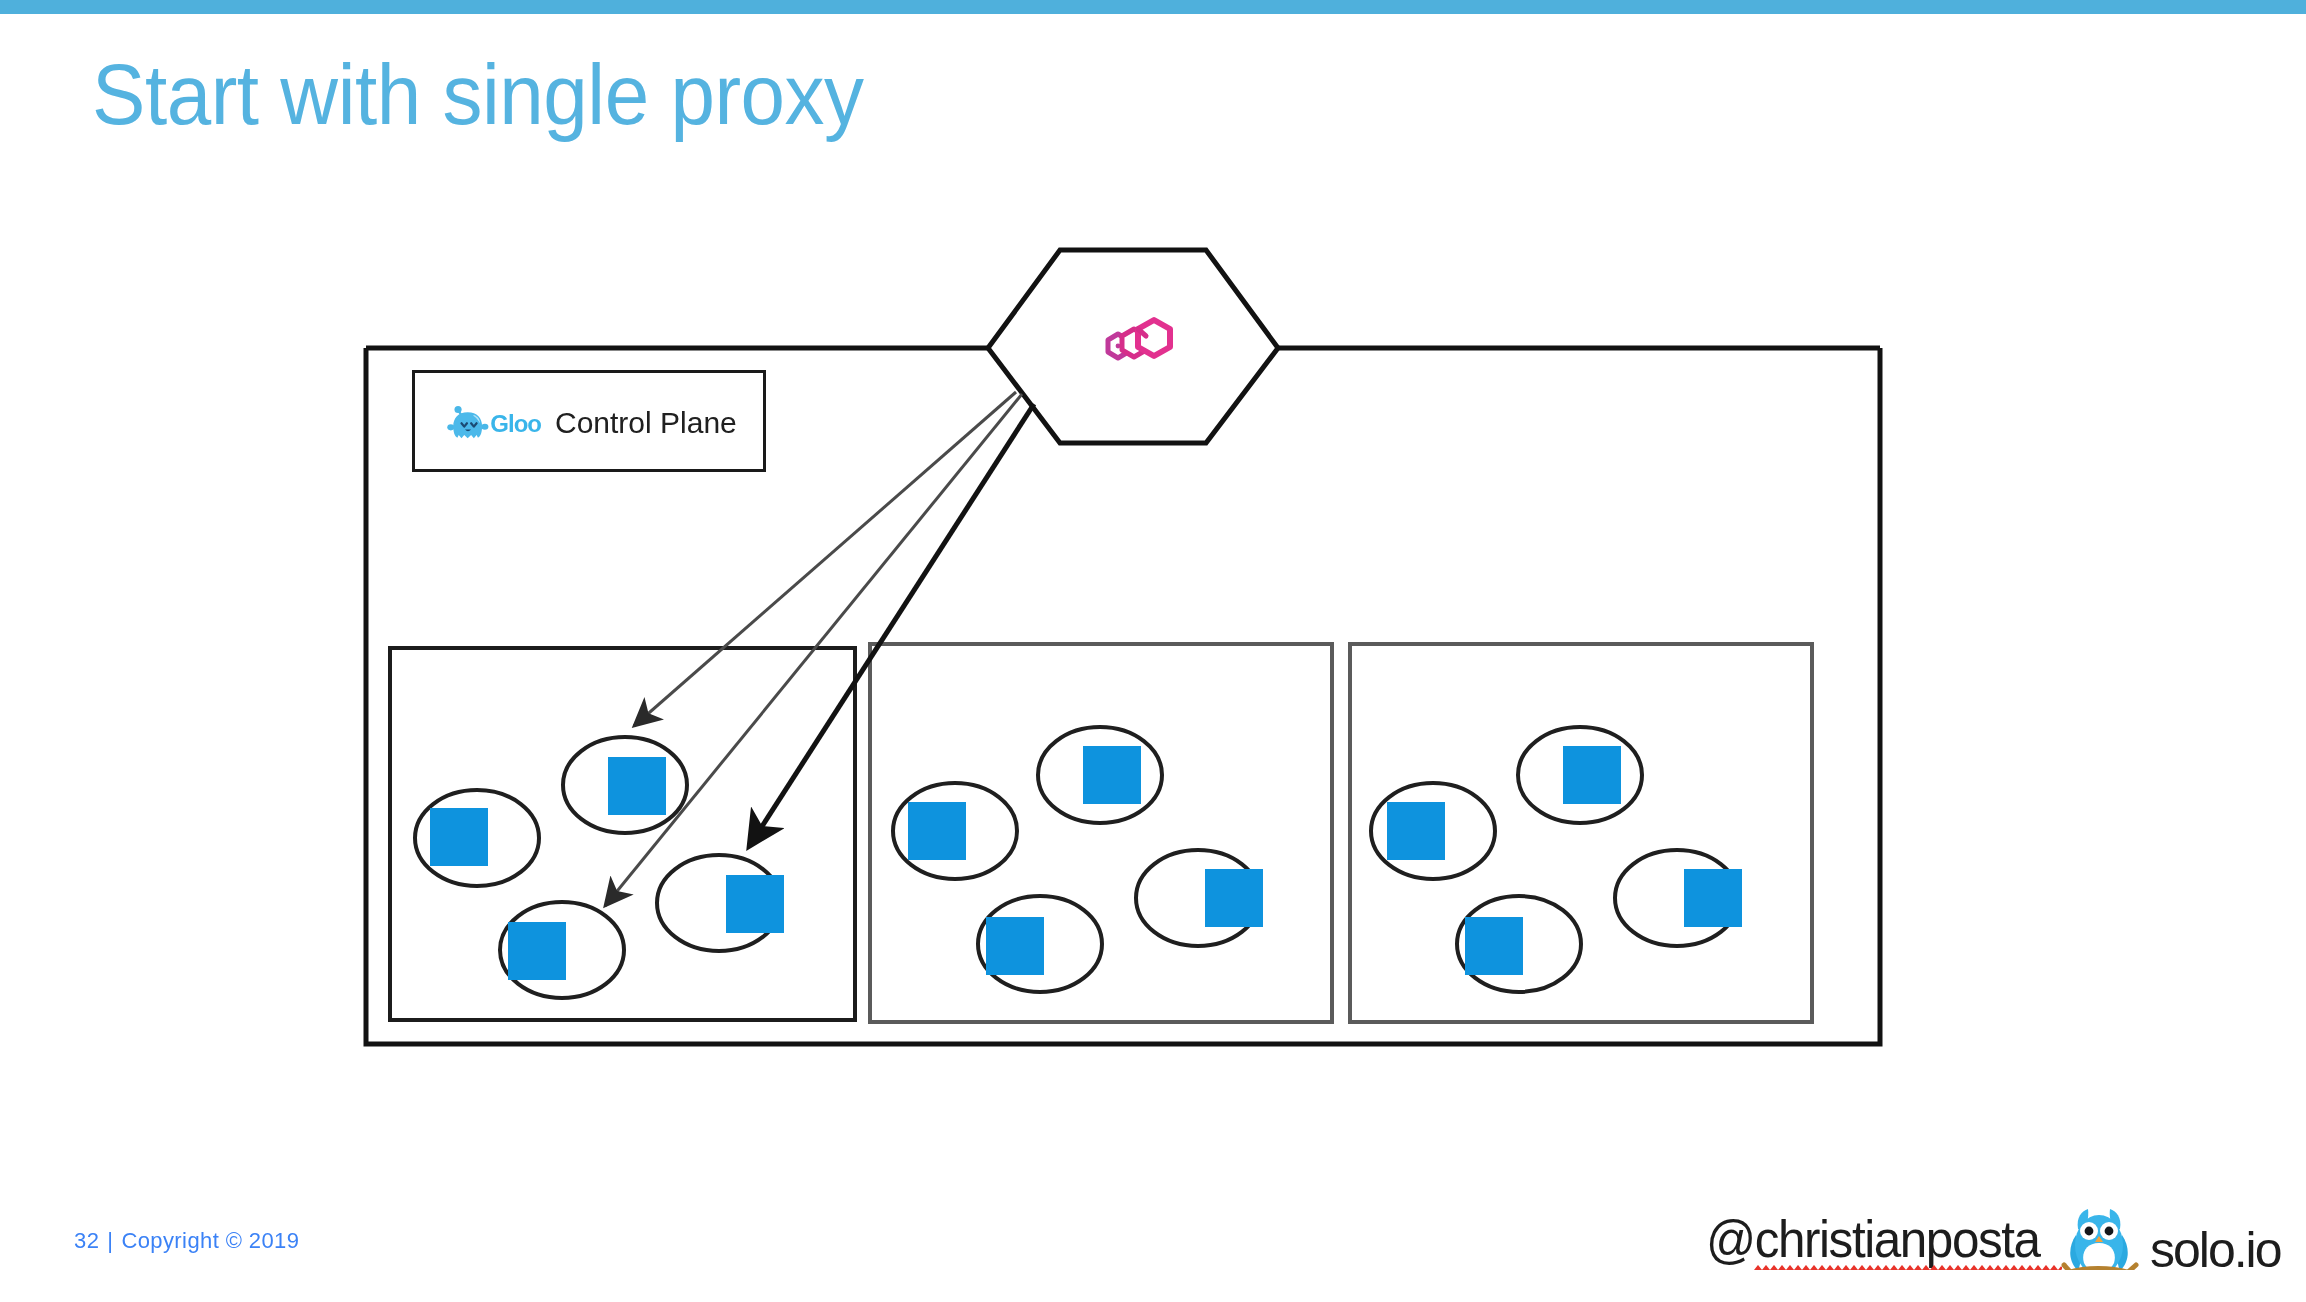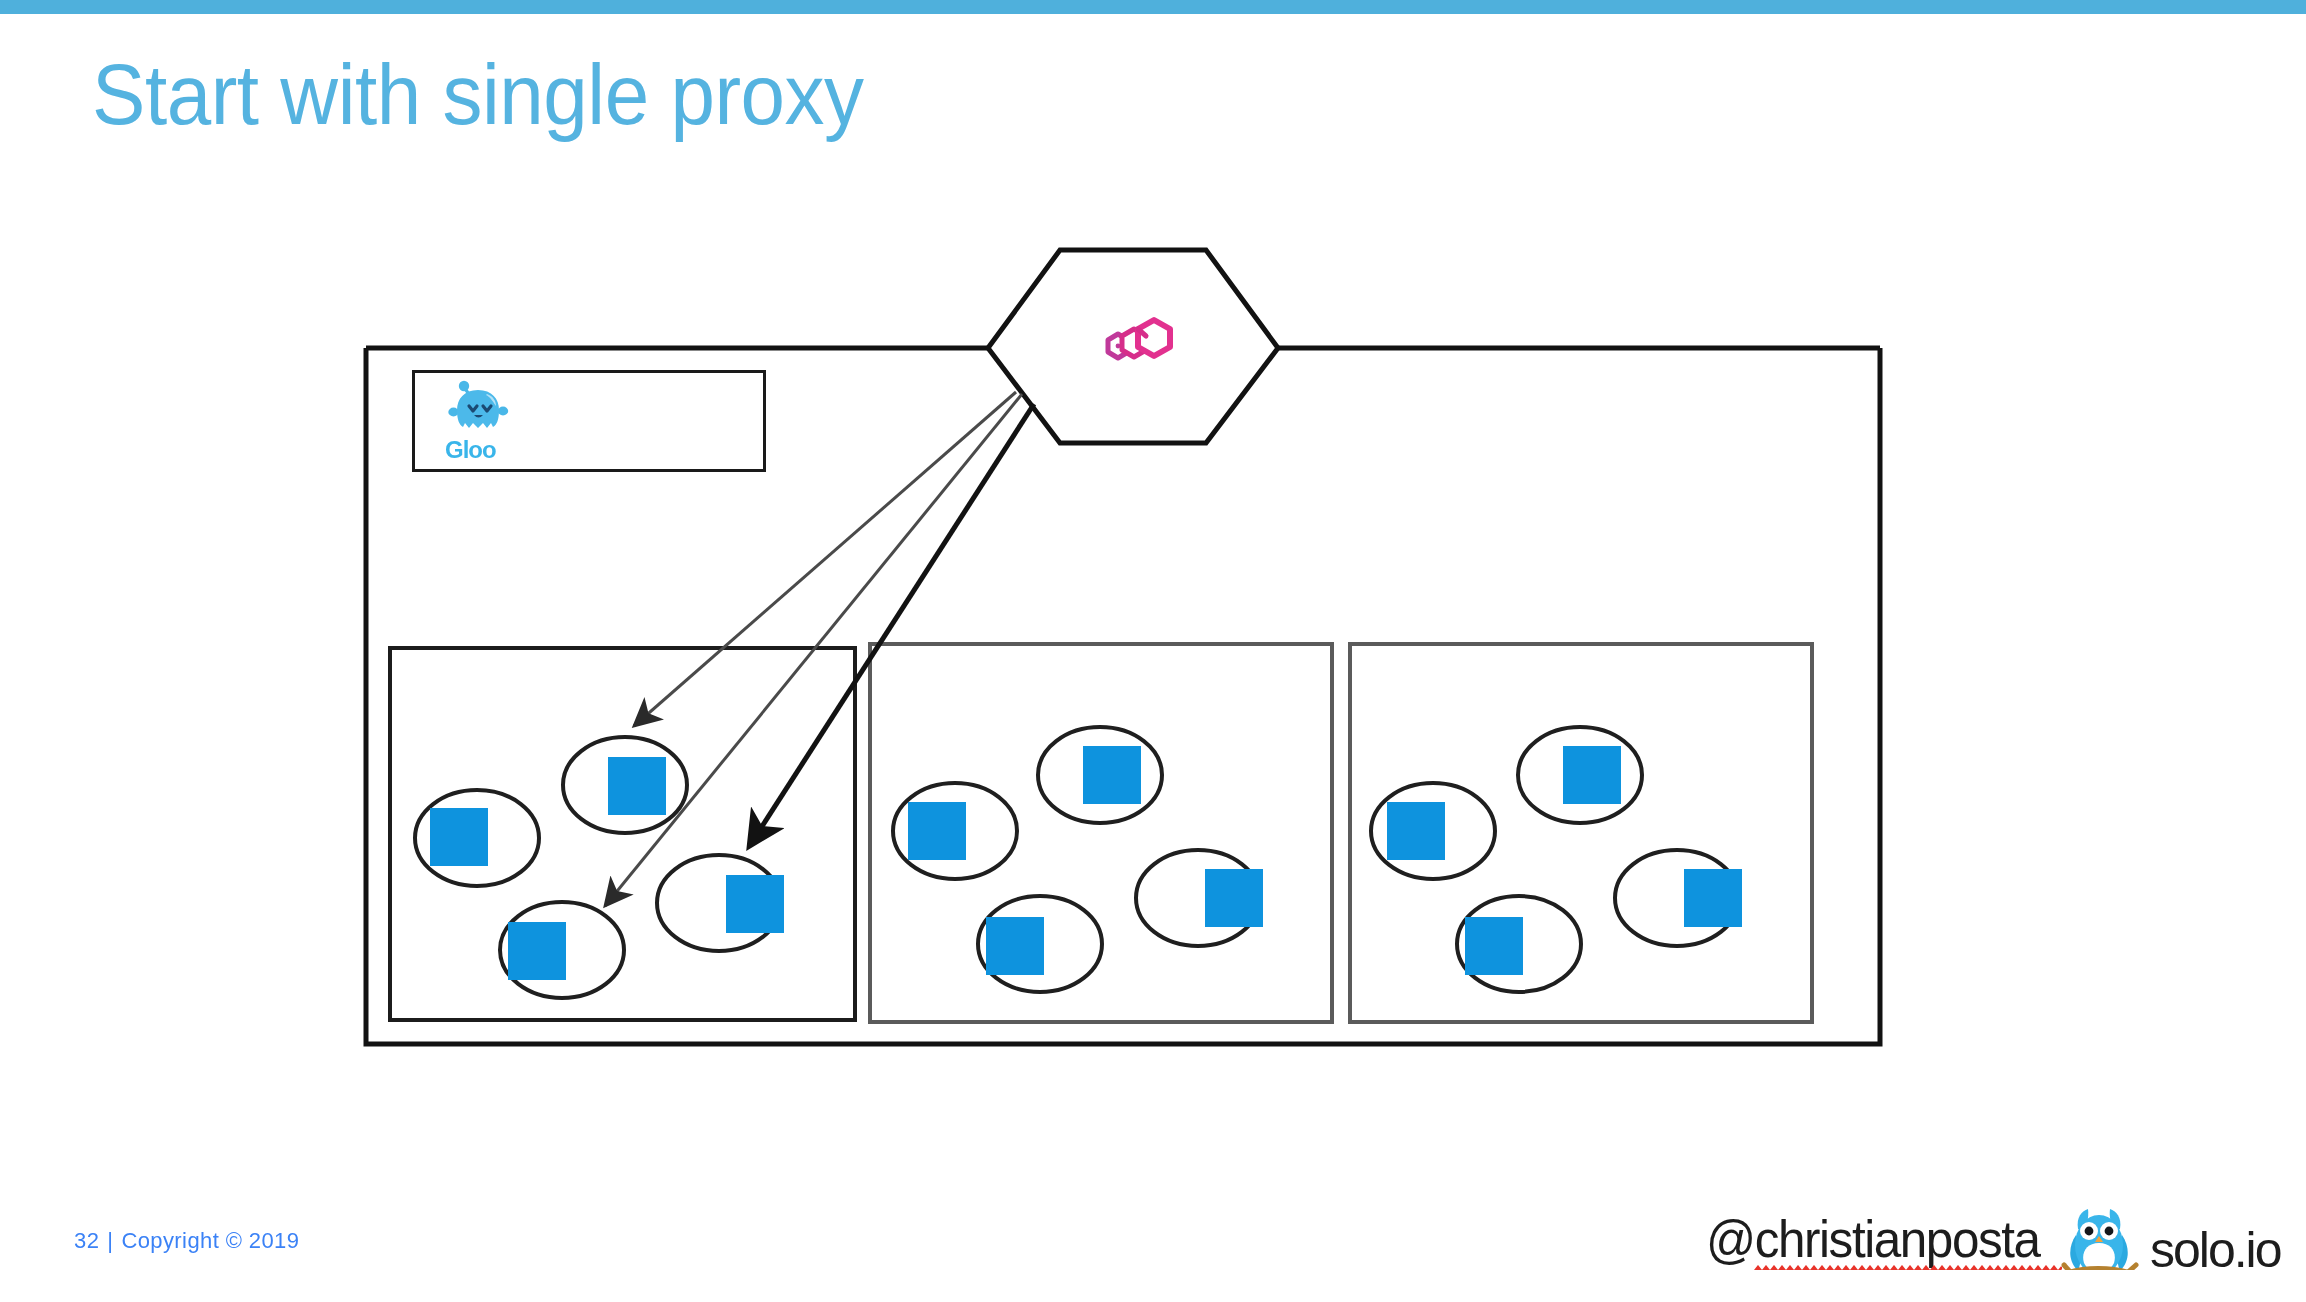--- a/index.html
+++ b/index.html
@@ -38,21 +38,21 @@
 
   
   #control-plane-box{
     position:absolute;left:412px;top:370px;width:354px;height:102px;
     border:3px solid #1a1a1a;background:#ffffff;
     box-sizing:border-box;
     display:flex;align-items:center;
   }
   #gloo-logo-wrap{
     position:absolute;left:30px;top:4px;width:96px;height:96px;
-    display:flex;flex-direction:column;justify-content:flex-start;
+    display:flex;flex-direction:row;align-items:center;justify-content:flex-start;
   }
   #gloo-mascot{width:66px;height:62px;display:block;margin-top:2px;}
   #gloo-wordmark{
     font-family:"Liberation Sans", sans-serif;
     font-size:24px;font-weight:bold;color:#39B5EA;
     letter-spacing:-1px;line-height:22px;margin-top:-2px;
   }
   #control-plane-label{
     position:absolute;left:140px;top:0;height:100px;
     display:flex;align-items:center;
@@ -219,20 +219,21 @@
           <path d="M42 15 C 48 17 51 22 51 27 C 47 21 45 18 41 16 Z" fill="#BDE6F8" opacity="0.9"></path>
 
           <path d="M24 27 l4 5 l4 -5" stroke="#1B4A73" stroke-width="3.2" fill="none" stroke-linecap="round" stroke-linejoin="round"></path>
           <path d="M38 27 l4 5 l4 -5" stroke="#1B4A73" stroke-width="3.2" fill="none" stroke-linecap="round" stroke-linejoin="round"></path>
 
           <path d="M29 36 q4.5 5 9 0 z" fill="#1B4A73"></path>
         </svg>
         <div id="gloo-wordmark">Gloo</div>
       </div>
 
+      <div id="control-plane-label">Control Plane</div>
     </div>
 
     <svg id="envoy-logo" viewBox="0 0 90 66" xmlns="http://www.w3.org/2000/svg">
 
       <polygon points="16,28 26,22 36,28 36,40 26,46 16,40" fill="none" stroke="#C0399A" stroke-width="5" stroke-linejoin="round"></polygon>
 
       <circle cx="26" cy="34" r="2.4" fill="#C0399A"></circle>
 
       <polygon points="30,24 42,17 54,24 54,38 42,45 30,38" fill="#ffffff" stroke="#D62E8A" stroke-width="5" stroke-linejoin="round"></polygon>
 

